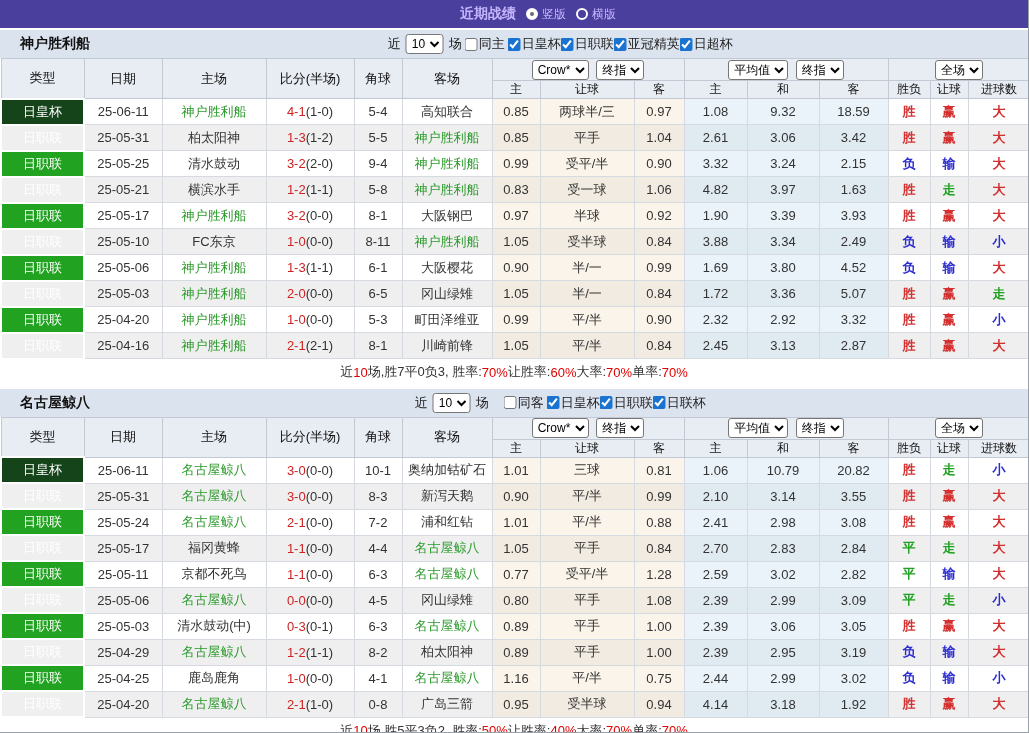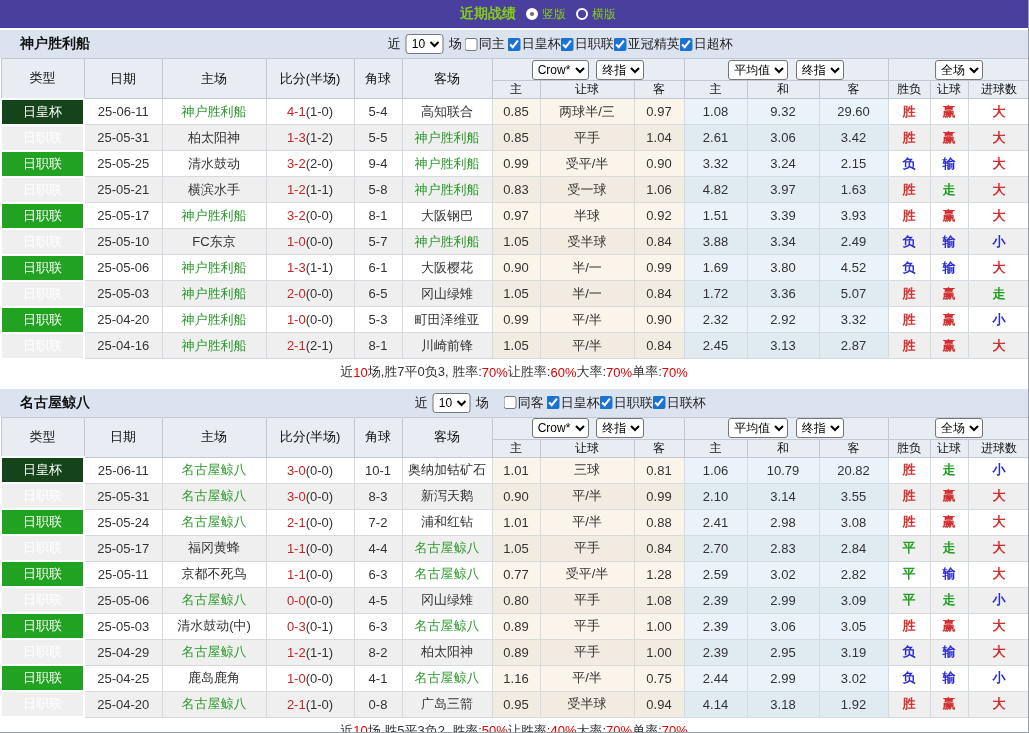--- a/index.html
+++ b/index.html
@@ -1,21 +1,21 @@
 <!DOCTYPE html>
 <html><head>
 <meta charset="utf-8">
 <style>
   * { box-sizing: border-box; margin: 0; padding: 0; }
   html,body { background:#fff; }
   body { font-family:"Liberation Sans","DejaVu Sans",sans-serif; color:#222; }
   .page { width:1029px; height:733px; overflow:hidden; border-right:1px solid #9aa0a8; border-bottom:1px solid #9aa0a8; }
 
   
-  .topbar { height:28px; background:#4b3f9e; display:flex; align-items:center; justify-content:center; gap:10px; color:#84cc16;padding-left:48px; }
+  .topbar { height:28px; background:#4b3f9e; display:flex; align-items:center; justify-content:center; gap:10px; color:#c4b5fd;padding-left:48px; }
   .topbar .title { font-weight:bold; font-size:14px; }
   .radio-opt { display:flex; align-items:center; gap:4px; font-size:12px; cursor:pointer; }
   .radio-circle { width:12px; height:12px; border-radius:50%; border:2px solid #fff; display:inline-block; position:relative; background:transparent; }
   .radio-circle.sel { background:#fff; }
   .radio-circle.sel::after { content:""; position:absolute; inset:2px; border-radius:50%; background:#6a6a6a; }
 
   
   .band { height:30px; background:#dbe3ef; display:flex; align-items:center; position:relative; border-top:2px solid #fff; }
   .team-name { margin-left:20px; font-size:14px; font-weight:bold; color:#111; }
   .filters { position:absolute; left:54.5%; transform:translateX(-50%); display:flex; align-items:center; gap:3px; font-size:13px; white-space:nowrap; }
@@ -152,21 +152,21 @@
             <td>25-06-11</td>
             <td class="team focus">神户胜利船</td>
             <td><span class="sc">4-1</span><span class="ht">(1-0)</span></td>
             <td>5-4</td>
             <td class="team">高知联合</td>
             <td class="g1">0.85</td>
             <td class="g1">两球半/三</td>
             <td class="g1">0.97</td>
             <td class="g2">1.08</td>
             <td class="g2">9.32</td>
-            <td class="g2">29.60</td>
+            <td class="g2">18.59</td>
             <td class="res c-r">胜</td>
             <td class="res c-r">赢</td>
             <td class="res c-r">大</td>
           </tr>
           <tr class="alt">
             <td class="t-type">日职联</td>
             <td>25-05-31</td>
             <td class="team">柏太阳神</td>
             <td><span class="sc">1-3</span><span class="ht">(1-2)</span></td>
             <td>5-5</td>
@@ -218,33 +218,33 @@
           <tr>
             <td class="t-type">日职联</td>
             <td>25-05-17</td>
             <td class="team focus">神户胜利船</td>
             <td><span class="sc">3-2</span><span class="ht">(0-0)</span></td>
             <td>8-1</td>
             <td class="team">大阪钢巴</td>
             <td class="g1">0.97</td>
             <td class="g1">半球</td>
             <td class="g1">0.92</td>
-            <td class="g2">1.51</td>
+            <td class="g2">1.90</td>
             <td class="g2">3.39</td>
             <td class="g2">3.93</td>
             <td class="res c-r">胜</td>
             <td class="res c-r">赢</td>
             <td class="res c-r">大</td>
           </tr>
           <tr class="alt">
             <td class="t-type">日职联</td>
             <td>25-05-10</td>
             <td class="team">FC东京</td>
             <td><span class="sc">1-0</span><span class="ht">(0-0)</span></td>
-            <td>5-7</td>
+            <td>8-11</td>
             <td class="team focus">神户胜利船</td>
             <td class="g1">1.05</td>
             <td class="g1">受半球</td>
             <td class="g1">0.84</td>
             <td class="g2">3.88</td>
             <td class="g2">3.34</td>
             <td class="g2">2.49</td>
             <td class="res c-b">负</td>
             <td class="res c-b">输</td>
             <td class="res c-b">小</td>

